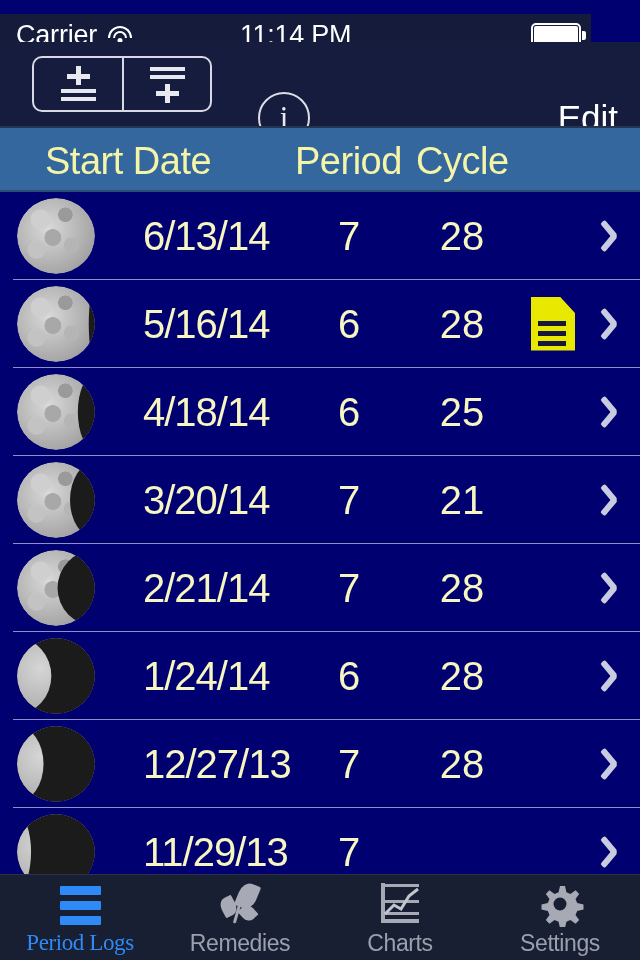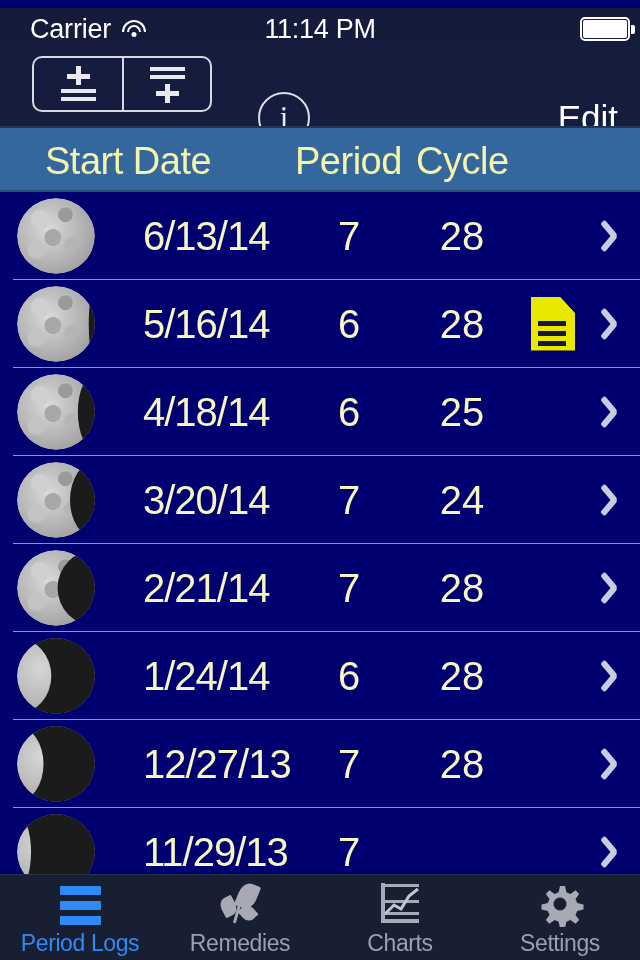--- a/index.html
+++ b/index.html
@@ -7,23 +7,23 @@
   html,body {
     width:640px; height:960px; overflow:hidden;
     background:#000070;
     font-family:"Liberation Sans", sans-serif;
     -webkit-font-smoothing:antialiased;
   }
   #app { position:relative; width:640px; height:960px; overflow:hidden; }
 
   
   .statusbar{
-    position:absolute; top:8px; left:0; width:640px; height:42px;
+    position:absolute; top:14px; left:0; width:591px; height:42px;
     background:#141B3B; color:#ffffff;
-    display:flex; align-items:center;padding-left:14px;
+    display:flex; align-items:center;
   }
   .sb-left{ display:flex; align-items:center; gap:10px; margin-left:16px; }
   .sb-carrier{ font-size:27px; letter-spacing:-0.2px; color:#fff; }
   .wifi{ position:relative; width:26px; height:20px; }
   .wifi i{
     position:absolute; left:50%; bottom:2px; transform:translateX(-50%);
     border:2.6px solid #fff; border-bottom:none;
     border-radius:50% 50% 0 0 / 100% 100% 0 0;
   }
   .wifi i.a{ width:24px; height:12px; bottom:7px; }
@@ -183,21 +183,21 @@
   .tabbar{
     position:absolute; bottom:0; left:0; width:640px; height:86px;
     background:#191F33; border-top:1px solid #2b3147;
     display:flex;
   }
   .tab{
     flex:1; display:flex; flex-direction:column;
     align-items:center; justify-content:flex-start; padding-top:5px;
   }
   .tab .tlabel{ font-size:23px; color:#9C9FAE; margin-top:2px; letter-spacing:-0.4px; }
-  .tab.active .tlabel{ color:#2F8AF7; }
+  .tab.active .tlabel{ color:#2F8AF7;font-family:Liberation Serif, serif; }
   .tico{ width:52px; height:48px; position:relative; }
 
   
   .ico-moon .big{
     position:absolute; left:6px; top:1px; width:42px; height:42px;
     border-radius:50%; background:#9A9CA8;
   }
   .ico-moon .cut{
     position:absolute; left:1px; top:-2px; width:38px; height:38px;
     border-radius:50%; background:#3E4152;
@@ -326,21 +326,21 @@
         <div class="cycle">25</div>
         <div class="chev"></div>
       </div>
       <div class="row">
         <div class="moon">
           <div class="disc"></div>
           <div class="shadow" style="background: rgb(27, 27, 27); clip-path: ellipse(32% 50% at 100% 50%);"></div>
         </div>
         <div class="date">3/20/14</div>
         <div class="period">7</div>
-        <div class="cycle">24</div>
+        <div class="cycle">21</div>
         <div class="chev"></div>
       </div>
       <div class="row">
         <div class="moon">
           <div class="disc"></div>
           <div class="shadow" style="background: rgb(27, 27, 27); clip-path: ellipse(48% 50% at 100% 50%);"></div>
         </div>
         <div class="date">2/21/14</div>
         <div class="period">7</div>
         <div class="cycle">28</div>

